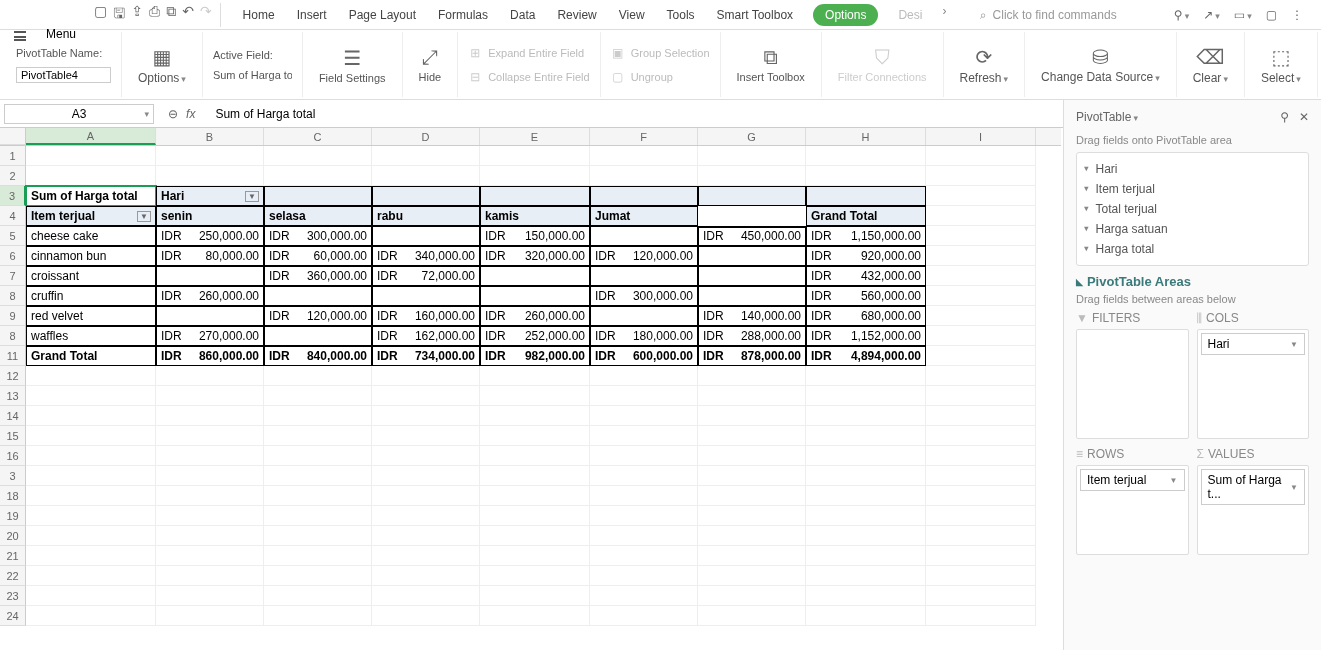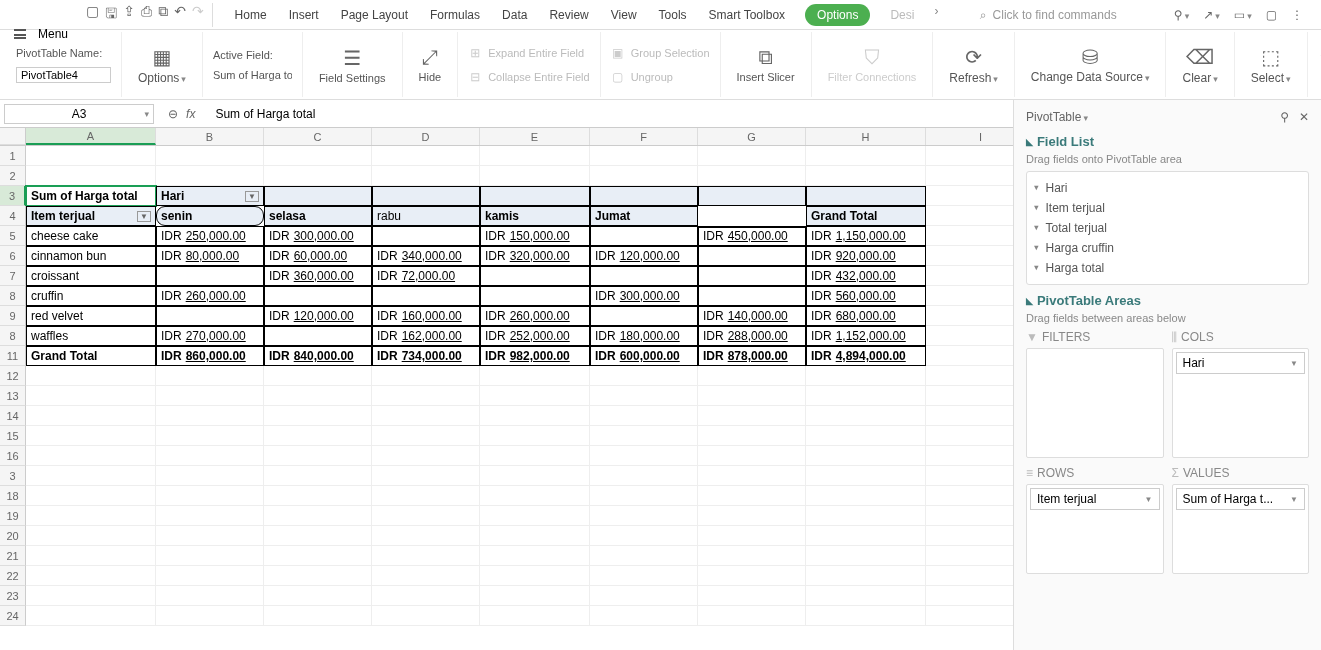--- a/index.html
+++ b/index.html
@@ -1,20 +1,20 @@
 <!DOCTYPE html>
 <html><head>
 <meta charset="utf-8">
 <style>
 * { margin:0; padding:0; box-sizing:border-box; font-family:-apple-system,BlinkMacSystemFont,"Segoe UI",Arial,sans-serif; font-size:12px; }
 body { background:#fff; width:1321px; height:650px; overflow:hidden; position:relative; }
 
 
 .topbar { height:30px; display:flex; align-items:center; border-bottom:1px solid #ddd; padding:0 8px; gap:4px; }
-.menu-btn { display:flex; align-items:center; gap:12px; padding:4px 6px; cursor:pointer;margin-top:38px; }
+.menu-btn { display:flex; align-items:flex-end; gap:20px; padding:4px 6px; cursor:pointer;margin-top:38px; }
 .ham { display:inline-block; width:12px; height:10px; border-top:2px solid #555; border-bottom:2px solid #555; position:relative;}
 .ham:before{content:"";position:absolute;top:3px;left:0;right:0;border-top:2px solid #555;}
 .qat { display:flex; gap:6px; padding:0 8px; border-right:1px solid #ddd; }
 .qat .ico, .topbar .ico { color:#666; cursor:pointer; font-size:14px;}
 .tabs { display:flex; gap:18px; padding:0 16px; flex:1;}
 .tab { color:#444; padding:4px 2px; cursor:pointer;}
 .tab.opt { background:#4caf50; color:#fff; padding:4px 12px; border-radius:12px;}
 .search { display:flex; align-items:center; gap:6px; color:#999; width:180px;}
 .rightico { display:flex; gap:14px; padding:0 10px; color:#666;}
 .chev{font-size:9px;color:#888;margin-left:2px;}
@@ -59,25 +59,25 @@
 .cw-I{width:110px;min-width:110px;}
 
 
 .pt { border:1px solid #000 !important;}
 .pt-h { background:#e8eef6; font-weight:bold;}
 .sel { outline:2px solid #1a9e55; outline-offset:-1px; background:#fff;}
 .colhead.selcol{background:#d8ead8;border-bottom:2px solid #1a9e55;}
 .rowhead.selrow{background:#d8ead8;border-right:2px solid #1a9e55;}
 .money{justify-content:space-between;}
 .money .cur{padding-right:4px;}
-.money .amt{text-align:left;flex:1;text-decoration:underline;}
+.money .amt{text-align:right;flex:1;}
 .ddicon{font-size:8px;border:1px solid #999;padding:0 2px;margin-left:4px;color:#666;}
 
 
-.panel { position:absolute; right:0; top:100px; bottom:0; width:308px; border-left:1px solid #ddd; background:#fafafa; display:flex; flex-direction:column; padding:4px 0;}
+.panel { position:absolute; right:0; top:100px; bottom:0; width:258px; border-left:1px solid #ddd; background:#fafafa; display:flex; flex-direction:column; padding:4px 0;}
 .panel .ph { display:flex; align-items:center; justify-content:space-between; padding:6px 12px; color:#666;}
 .panel .sect { padding:4px 12px;}
 .panel .sect h4{ color:#3a7a7a; font-size:13px; display:flex; align-items:center; gap:4px; margin-bottom:4px;}
 .panel .sect h4:before{content:"◢";font-size:9px;color:#3a7a7a;transform:scaleX(-1);}
 .hint{color:#888;font-size:11px;margin-bottom:6px;}
 .fieldlist{border:1px solid #ddd;background:#fff;padding:6px;border-radius:3px;}
 .fielditem{display:flex;align-items:center;gap:6px;padding:3px 2px;color:#555;}
 .fielditem:before{content:"▸";font-size:9px;color:#888;transform:rotate(90deg);}
 .areas{display:grid;grid-template-columns:1fr 1fr;gap:8px;}
 .areabox{}
@@ -174,21 +174,21 @@
         <span class="rlbl faded">Group Selection</span>
       </div>
     <div class="stackbtn faded">
         <span class="glyph">▢</span>
         <span class="rlbl faded">Ungroup</span>
       </div>
   </div>
   <div class="rgroup vert">
       <div class="bigbtn">
         <span class="glyph">⧉</span>
-        <span class="rlbl">Insert Slicer</span>
+        <span class="rlbl">Insert Toolbox</span>
       </div>
     </div>
   <div class="rgroup vert">
       <div class="bigbtn faded">
         <span class="glyph">⛉</span>
         <span class="rlbl faded">Filter Connections</span>
       </div>
     </div>
   <div class="rgroup vert">
       <div class="bigbtn">
@@ -283,23 +283,23 @@
         <div class="cell cw-D pt pt-h"></div>
         <div class="cell cw-E pt pt-h"></div>
         <div class="cell cw-F pt pt-h"></div>
         <div class="cell cw-G pt pt-h"></div>
         <div class="cell cw-H pt pt-h"></div>
         <div class="cell cw-I"></div>
       </div>
       <div class="grow">
         <div class="rowhead">4</div>
         <div class="cell cw-A pt pt-h" style="font-weight: bold; justify-content: space-between;">Item terjual<span class="ddicon">▼</span></div>
-        <div class="cell cw-B pt pt-h" style="font-weight: bold; border-radius: 9px;">senin</div>
+        <div class="cell cw-B pt pt-h" style="font-weight: bold;">senin</div>
         <div class="cell cw-C pt pt-h" style="font-weight: bold;">selasa</div>
-        <div class="cell cw-D pt pt-h" style="font-weight: normal;">rabu</div>
+        <div class="cell cw-D pt pt-h" style="font-weight: bold;">rabu</div>
         <div class="cell cw-E pt pt-h" style="font-weight: bold;">kamis</div>
         <div class="cell cw-F pt pt-h" style="font-weight: bold;">Jumat</div>
         <div class="cell cw-G pt pt-h" style="font-weight: bold; margin-top: 20px;">sabtu</div>
         <div class="cell cw-H pt pt-h" style="font-weight: bold;">Grand Total</div>
         <div class="cell cw-I"></div>
       </div>
       <div class="grow">
         <div class="rowhead">5</div>
         <div class="cell cw-A pt">cheese cake</div>
         <div class="cell cw-B pt money">
@@ -646,34 +646,33 @@
       </div>
     </div>
 </div>
 
 <div class="panel">
   <div class="ph">
     <span><span>PivotTable</span><span class="chev">▾</span></span>
     <span><span style="margin-right:10px">⚲</span><span>✕</span></span>
   </div>
   <div class="sect">
-    <h4>Field List</h4>
     <div class="hint">Drag fields onto PivotTable area</div>
     <div class="fieldlist">
       <div class="fielditem">
           <span>Hari</span>
         </div>
       <div class="fielditem">
           <span>Item terjual</span>
         </div>
       <div class="fielditem">
           <span>Total terjual</span>
         </div>
       <div class="fielditem">
-          <span>Harga cruffin</span>
+          <span>Harga satuan</span>
         </div>
       <div class="fielditem">
           <span>Harga total</span>
         </div>
     </div>
   </div>
   <div class="sect">
     <h4>PivotTable Areas</h4>
     <div class="hint">Drag fields between areas below</div>
     <div class="areas">

